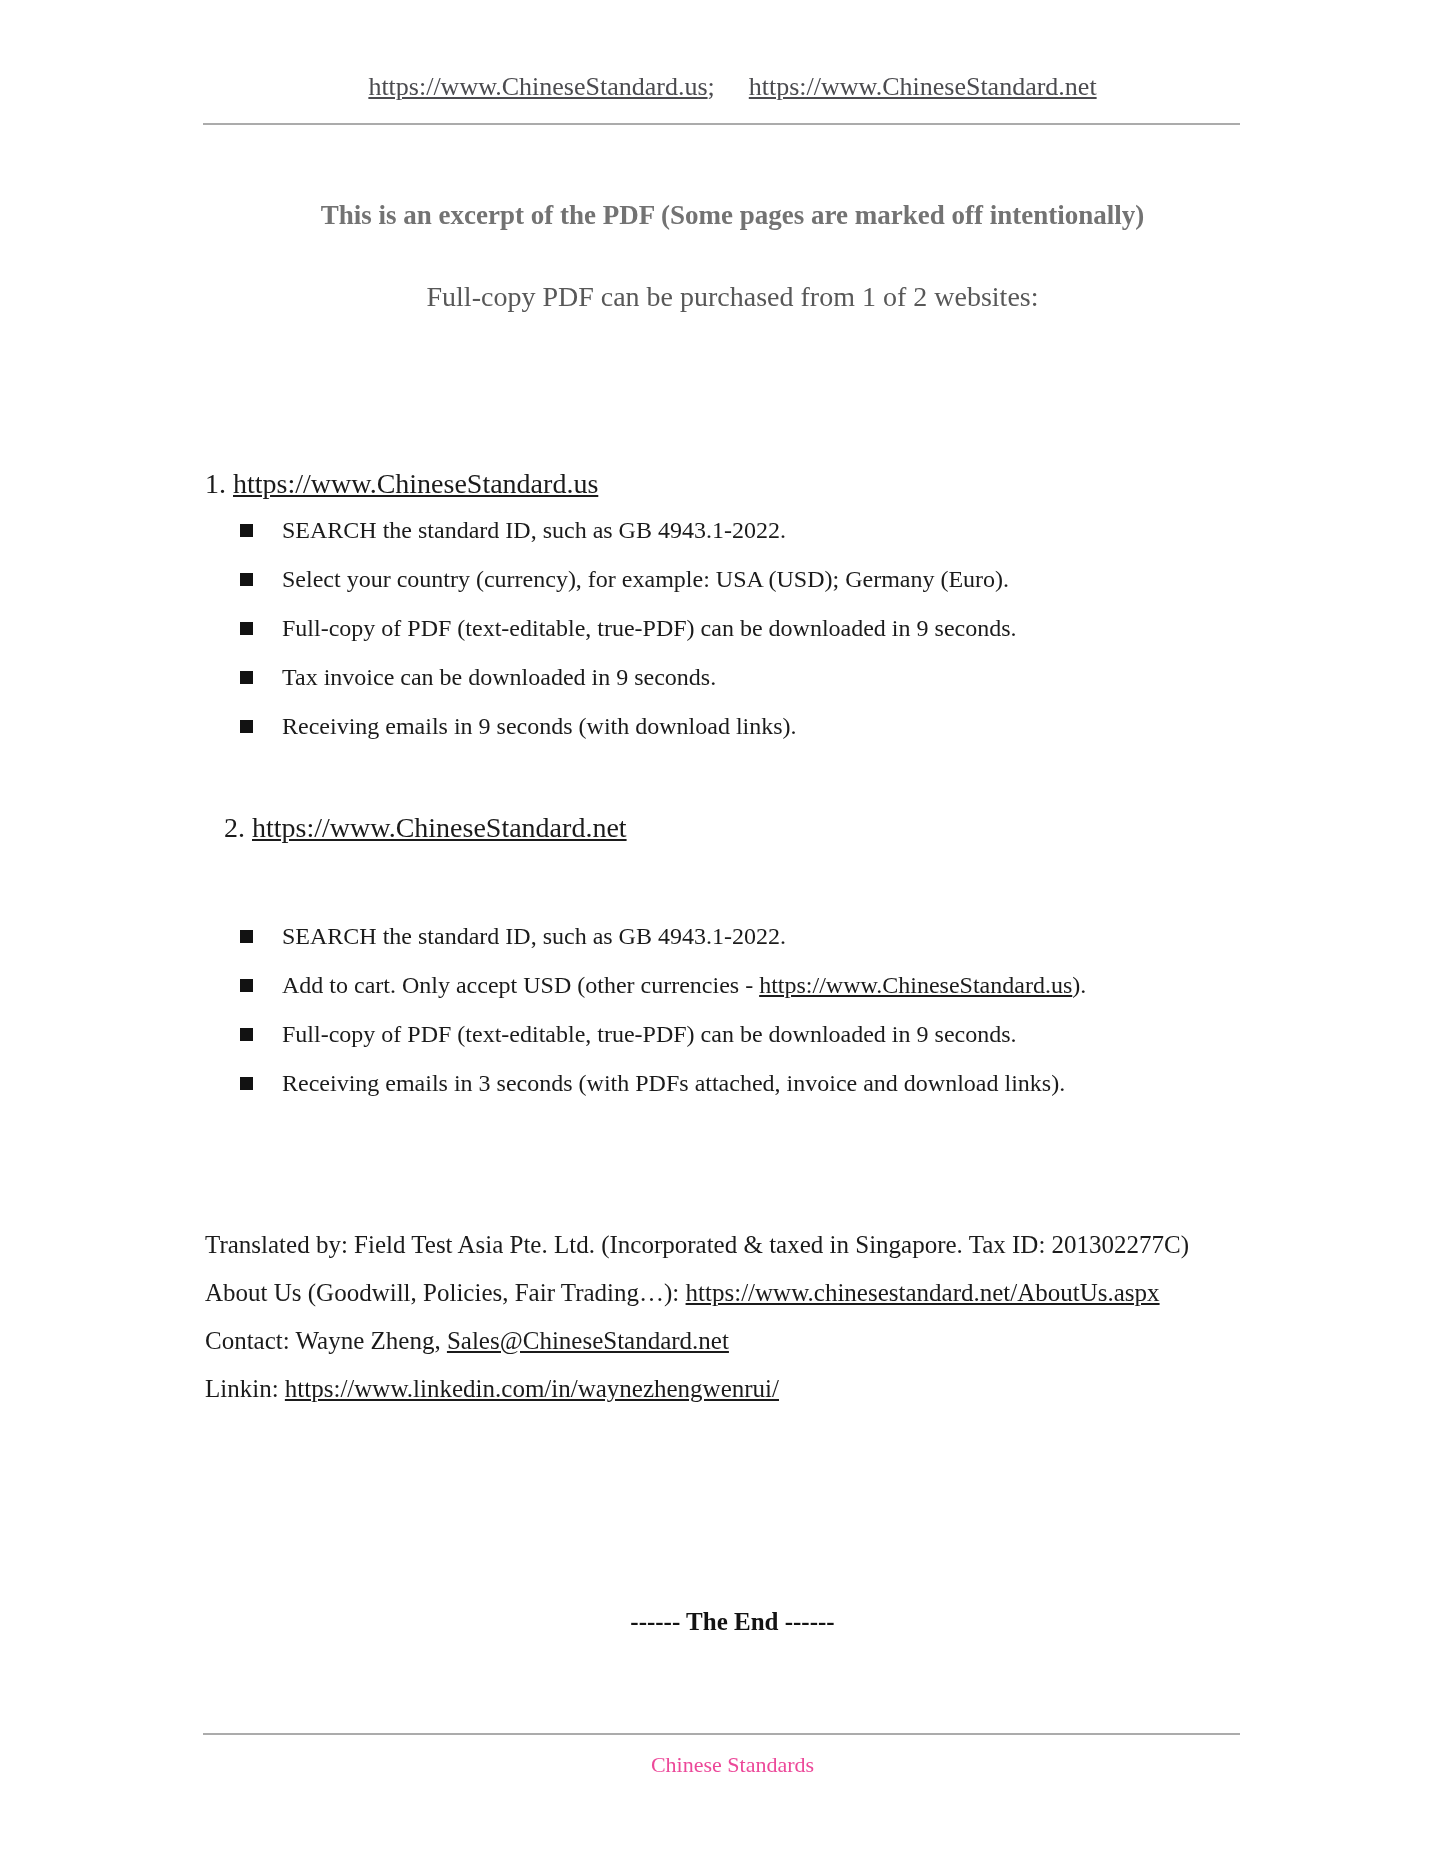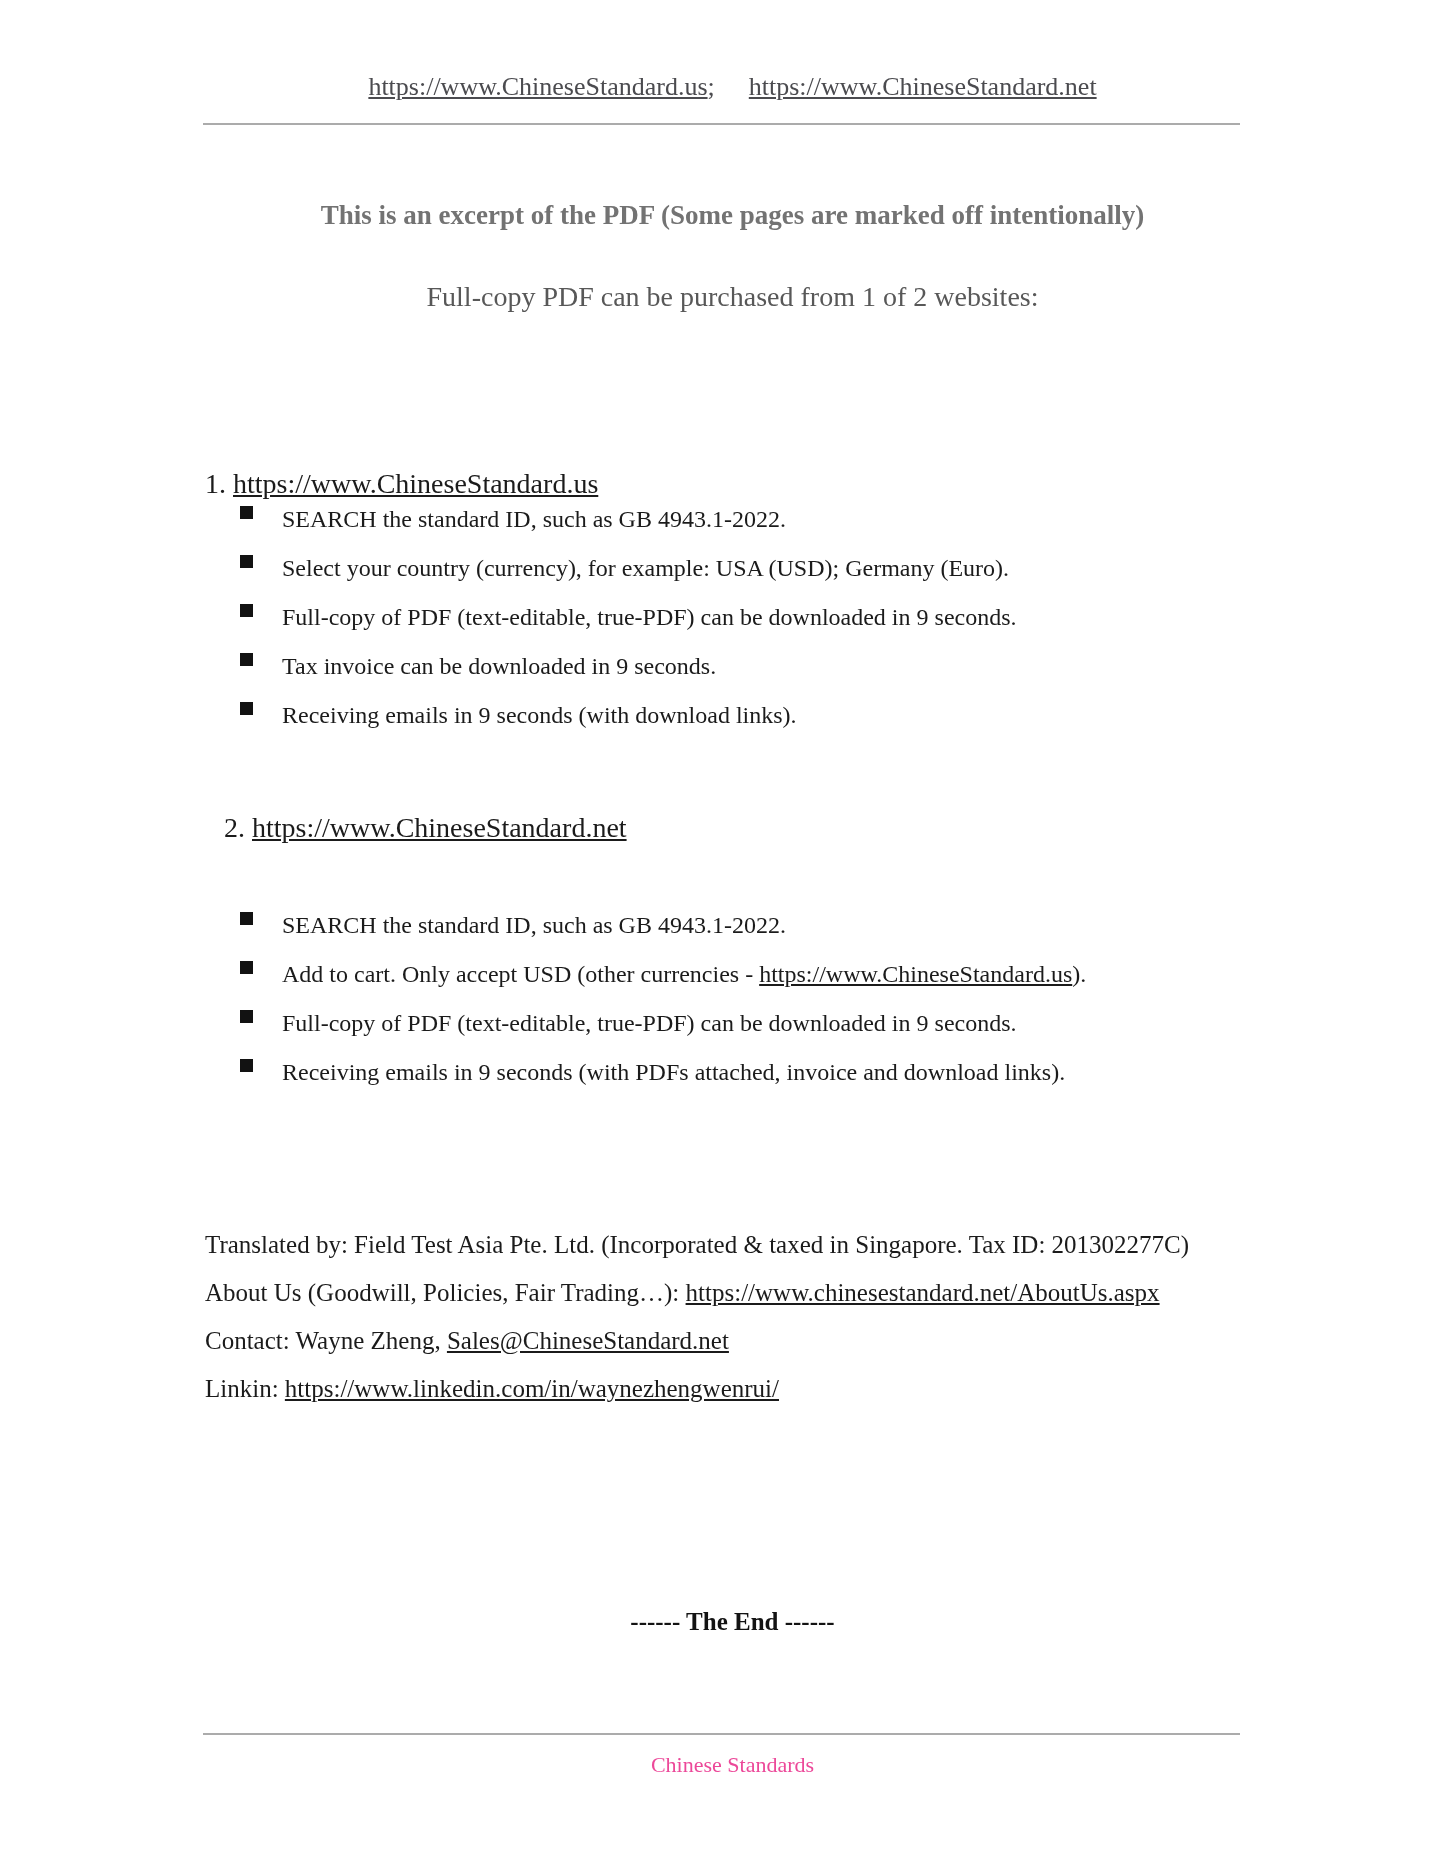--- a/index.html
+++ b/index.html
@@ -20,21 +20,21 @@
   .subtitle{position:absolute;top:281px;left:0;width:100%;text-align:center;font-size:28px;color:#585858;}
   
   .sec-heading{position:absolute;left:205px;font-size:28px;color:#1b1b1b;}
   .sec1h{top:450px;margin-top:18px;}
   .sec2h{top:812px;margin-left:19px;}
   .sec-heading a{color:inherit;text-decoration:underline;}
   
   .blist{position:absolute;left:240px;margin:0;padding:0;list-style:none;font-size:24px;color:#1b1b1b;}
   .list1{top:506px;}
   .list2{top:912px;}
-  .blist li{display:flex;height:49px;white-space:pre-wrap;}
+  .blist li{display:flex;align-items:center;height:49px;white-space:pre-wrap;}
   .sq{width:13px;height:13px;background:#121212;margin-right:29px;flex:0 0 auto;}
   .blist a{color:inherit;text-decoration:underline;}
   
   .about{position:absolute;left:205px;top:1221px;font-size:25px;color:#1b1b1b;}
   .about .line{height:48px;display:flex;align-items:center;white-space:pre-wrap;}
   .about a{color:inherit;text-decoration:underline;}
   .optlink:empty{display:none;}
   
   .endmark{position:absolute;top:1608px;left:0;width:100%;text-align:center;font-weight:bold;font-size:25px;color:#131313;}
   .footer{position:absolute;top:1752px;left:0;width:100%;text-align:center;font-size:22px;color:#ec4899;}
@@ -89,21 +89,21 @@
     <li>
       <span class="sq"></span>
       <span class="btext"><span>Add to cart. Only accept USD (other currencies - </span><a href="#" class="optlink">https://www.ChineseStandard.us</a><span>).</span></span>
     </li>
     <li>
       <span class="sq"></span>
       <span class="btext"><span>Full-copy of PDF (text-editable, true-PDF) can be downloaded in 9 seconds.</span><span></span></span>
     </li>
     <li>
       <span class="sq"></span>
-      <span class="btext"><span>Receiving emails in 9 seconds (with PDFs attached, invoice and download links).</span><span></span></span>
+      <span class="btext"><span>Receiving emails in 3 seconds (with PDFs attached, invoice and download links).</span><span></span></span>
     </li>
   </ul>
 
   <div class="about">
     <div class="line"><span>Translated by: Field Test Asia Pte. Ltd. (Incorporated &amp; taxed in Singapore. Tax ID: 201302277C)</span><span></span></div>
     <div class="line"><span>About Us (Goodwill, Policies, Fair Trading…): </span><a href="#" class="optlink">https://www.chinesestandard.net/AboutUs.aspx</a><span></span></div>
     <div class="line"><span>Contact: Wayne Zheng, </span><a href="#" class="optlink">Sales@ChineseStandard.net</a><span></span></div>
     <div class="line"><span>Linkin: </span><a href="#" class="optlink">https://www.linkedin.com/in/waynezhengwenrui/</a><span></span></div>
   </div>
 

